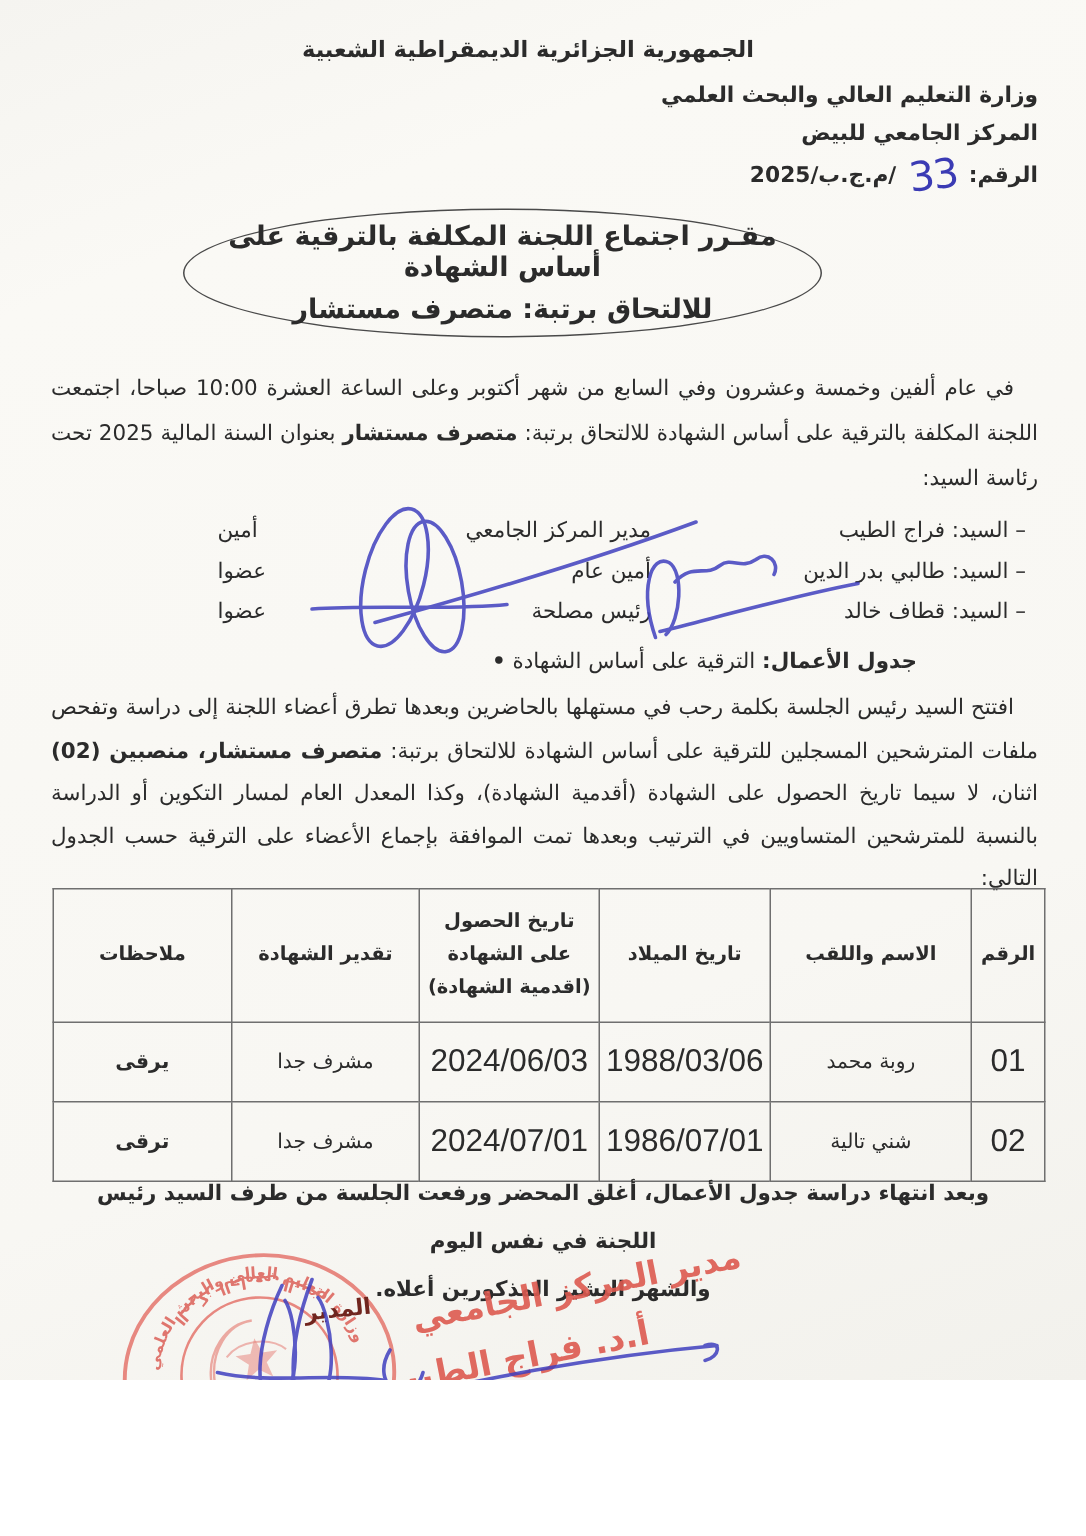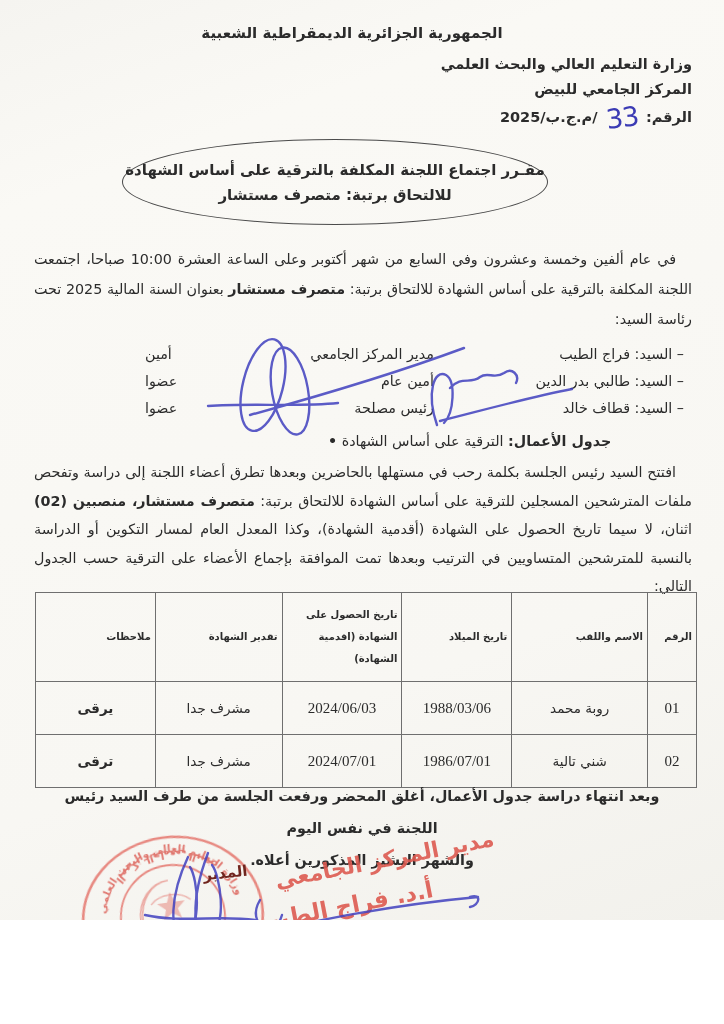--- a/index.html
+++ b/index.html
@@ -13,38 +13,38 @@
     font-weight:bold; font-size:15px; }
   .ministry-block { position:absolute; top:52px; right:32px; text-align:right;
     font-weight:bold; font-size:14.5px; line-height:25px; }
   .ref-line { display:flex; align-items:center; gap:8px; margin-top:2px; }
   .hand-number { color:#3b3bb4; font-size:27px; font-weight:normal;
     transform:rotate(-7deg); display:inline-block; line-height:1;
     font-family:"DejaVu Sans", sans-serif; letter-spacing:-1px; }
   .oval { position:absolute; left:122px; top:139px; width:424px; height:84px;
     border:1.4px solid #4a4a4a; border-radius:50%;
     display:flex; flex-direction:column; justify-content:center; align-items:center;
-    gap:7px; font-weight:bold; font-size:15px; text-align:center; }
+    gap:7px; font-weight:bold; font-size:18px; text-align:center; }
   .para { position:absolute; right:32px; left:34px; text-align:justify;
     font-size:14.3px; line-height:30px; }
   .para p { margin:0; }
   .indent { text-indent:16px; }
   .b { font-weight:bold; }
   .attendees { position:absolute; top:346px; right:40px; width:545px; font-size:14.3px; }
   .att-row { display:grid; grid-template-columns:250px 185px 1fr; margin-bottom:11px; }
   .att-status { text-align:left; padding-left:6px; }
   .agenda { position:absolute; left:328px; top:433px; direction:ltr;
     font-size:14.3px; white-space:nowrap; }
   .doc-table { position:absolute; left:35px; top:592px; width:662px;
     border-collapse:collapse; font-size:13.5px; }
   .doc-table th, .doc-table td { border:1.2px solid #6f6f6f; text-align:center;
     vertical-align:middle; padding:2px 4px; }
-  .doc-table th { font-weight:bold; height:84px; font-size:10px; line-height:22px;text-align:right; }
+  .doc-table th { font-weight:bold; height:84px; font-size:13px; line-height:22px; }
   .doc-table td { height:48px; }
-  .num-ltr { font-family:Liberation Serif, serif; font-size:15px; direction:ltr; }
+  .num-ltr { font-family:Liberation Sans, sans-serif; font-size:21px; direction:ltr; }
   .note-cell { font-weight:bold; }
   .closing { position:absolute; right:60px; left:60px; top:780px; text-align:center;
     font-weight:bold; font-size:14.3px; line-height:32px; }
   .sig-svg { position:absolute; pointer-events:none; }
   .stamp-svg { position:absolute; left:78px; top:832px; transform:rotate(-8deg); opacity:.85; }
   .hw-red { position:absolute; color:#dd5a50; font-weight:bold; white-space:nowrap; }
   .hw1 { left:262px; top:847px; width:245px; font-size:22px; transform:rotate(-11deg);
     text-align:center; opacity:.9; }
   .hw2 { left:222px; top:893px; width:245px; font-size:23px; transform:rotate(-11deg);
     text-align:center; opacity:.9; }

